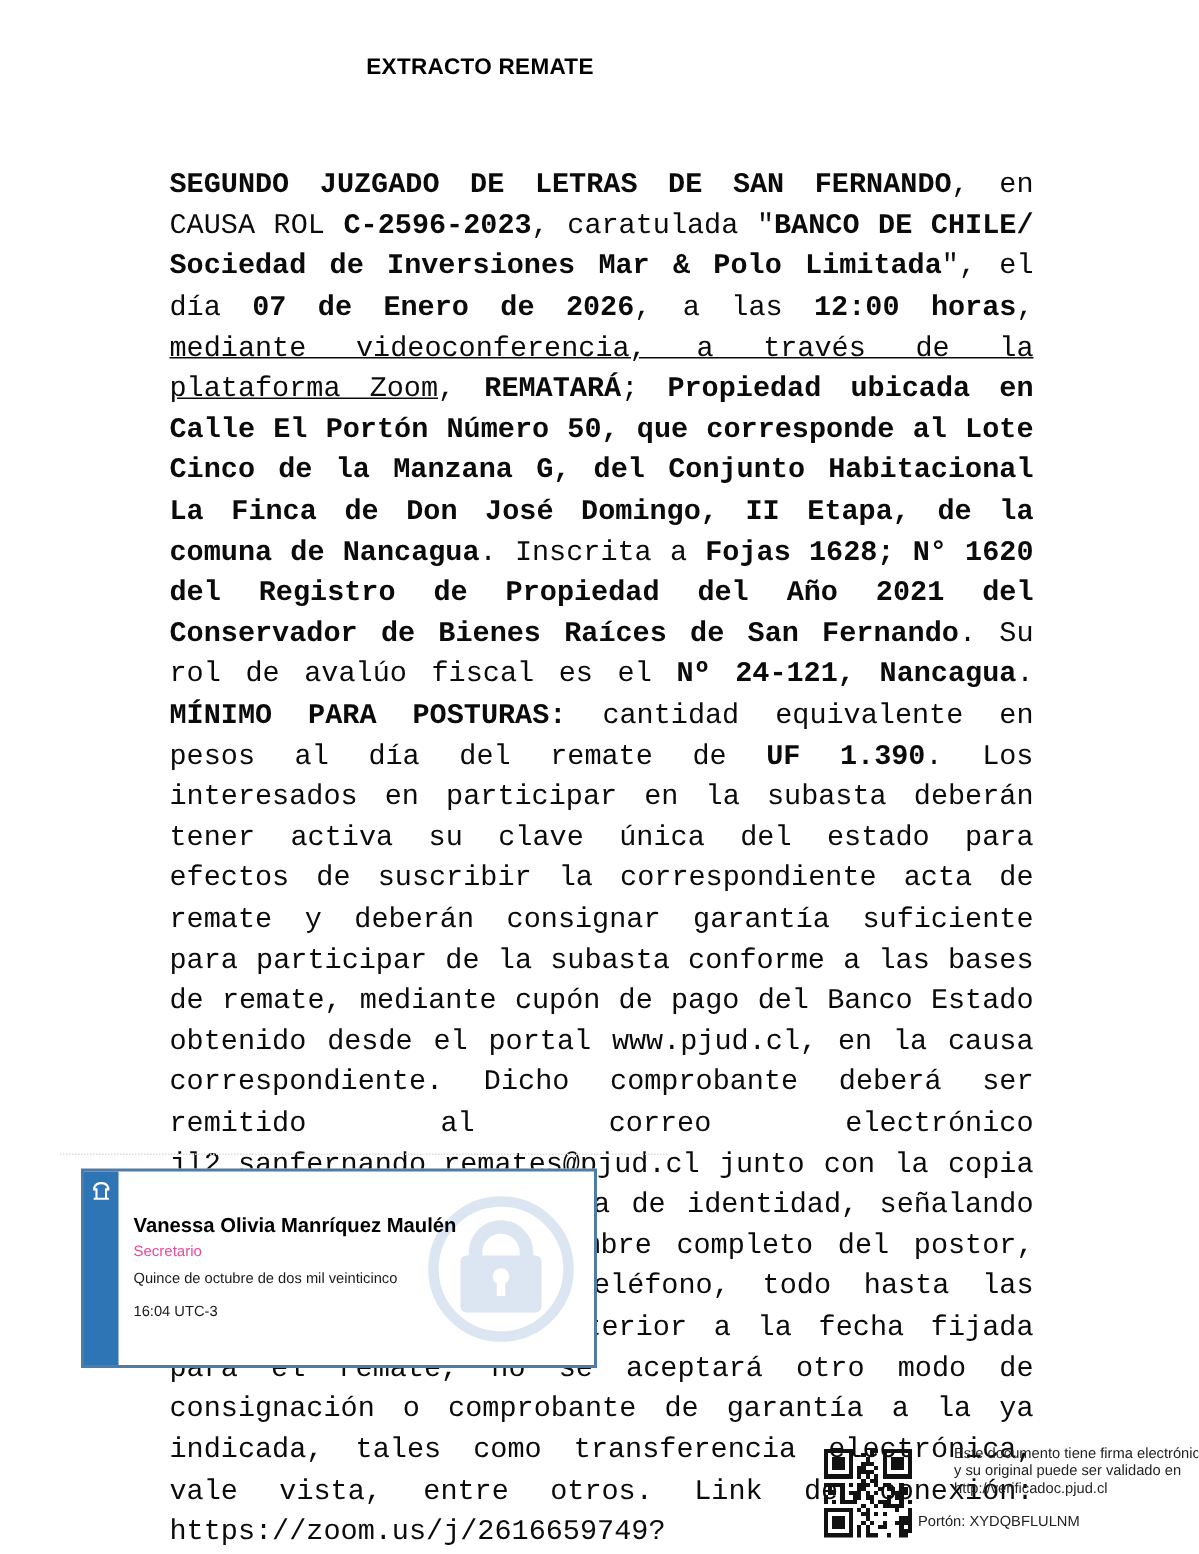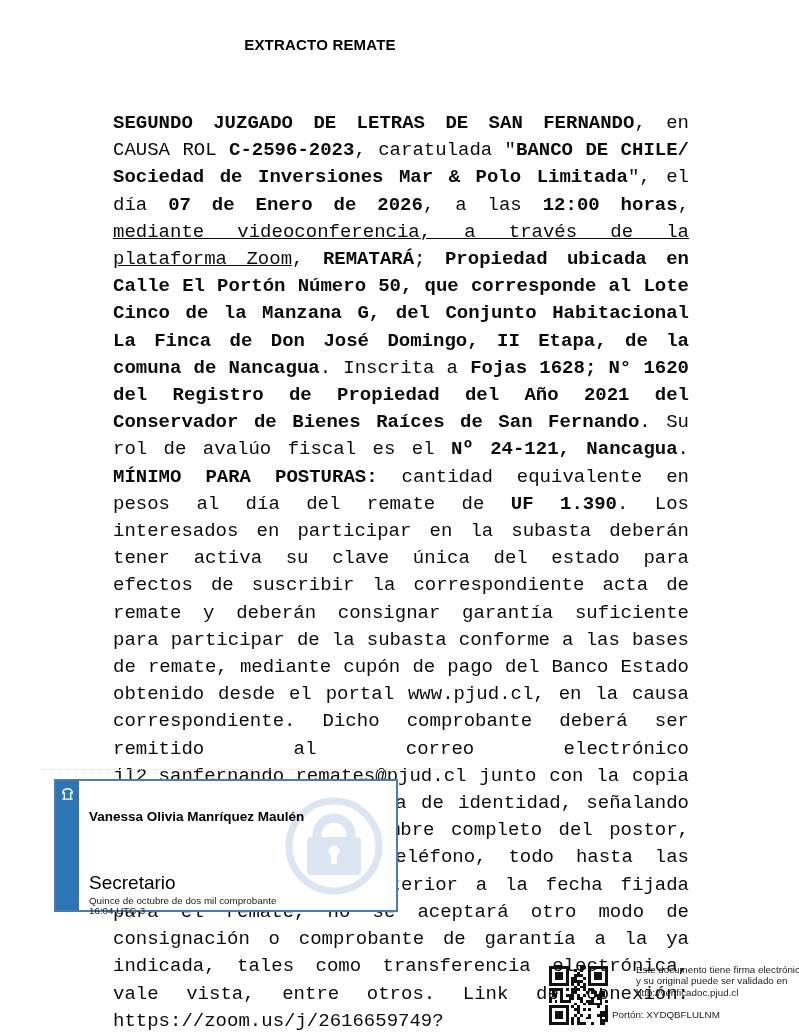--- a/index.html
+++ b/index.html
@@ -34,22 +34,22 @@
     box-sizing:border-box;background:#fff;
   }
   .sig-bar{
     position:absolute;left:0;top:0;bottom:0;width:23px;
     background:var(--sig-accent,#2E75B6);
   }
   .sig-bar svg{position:absolute;left:4px;top:5px;}
   .sig-watermark{position:absolute;left:222px;top:8px;pointer-events:none;}
   .sig-text{position:absolute;left:33px;top:27px;}
   .sig-name{font-weight:bold;font-size:13.5px;line-height:17.8px;color:#000;}
-  .sig-role,.sig-org{font-size:19px;line-height:17.8px;color:#000000;margin-top:48px;}
-  .sig-date,.sig-time{font-size:9.8px;line-height:10.5px;color:#1a1a1a;}
+  .sig-role,.sig-org{font-size:10px;line-height:17.8px;color:#ec4899;}
+  .sig-date,.sig-time{font-size:9.8px;line-height:10.5px;color:#1a1a1a;margin-top:12px;}
   .sig-date{margin-top:4px;}
   
   .qr{position:absolute;left:549px;top:966px;width:59px;height:59px;}
   .footer-text{
     position:absolute;left:636px;top:964px;width:186px;
     font-size:9.8px;line-height:11.3px;text-align:justify;color:#222;
   }
   .footer-code{
     position:absolute;left:612px;top:1009px;
     font-size:9.8px;color:#222;
@@ -77,21 +77,21 @@
       <circle cx="56" cy="57" r="45" fill="none" stroke="var(--sig-wm,#DCE6F2)" stroke-width="7"></circle>
       <path d="M39,55 v-9 a17,17 0 0 1 34,0 v9" fill="none" stroke="var(--sig-wm,#DCE6F2)" stroke-width="9"></path>
       <rect x="29" y="48" width="54" height="38" rx="4" fill="var(--sig-wm,#DCE6F2)"></rect>
       <circle cx="56" cy="62" r="5.5" fill="#fff"></circle>
       <rect x="53.2" y="62" width="5.6" height="13" fill="#fff"></rect>
     </svg>
 
     <div class="sig-text">
       <div class="sig-name">Vanessa Olivia Manríquez Maulén</div>
       <div class="sig-role">Secretario</div>
-      <div class="sig-date">Quince de octubre de dos mil comprobante</div>
+      <div class="sig-date">Quince de octubre de dos mil veinticinco</div>
       <div class="sig-time">16:04 UTC-3</div>
     </div>
   </div>
 
   <svg class="qr" id="qr-svg" viewBox="0 0 21 21" shape-rendering="crispEdges">
       <rect x="0" y="0" width="1" height="1" fill="#111"></rect>
       <rect x="1" y="0" width="1" height="1" fill="#111"></rect>
       <rect x="2" y="0" width="1" height="1" fill="#111"></rect>
       <rect x="3" y="0" width="1" height="1" fill="#111"></rect>
       <rect x="4" y="0" width="1" height="1" fill="#111"></rect>

